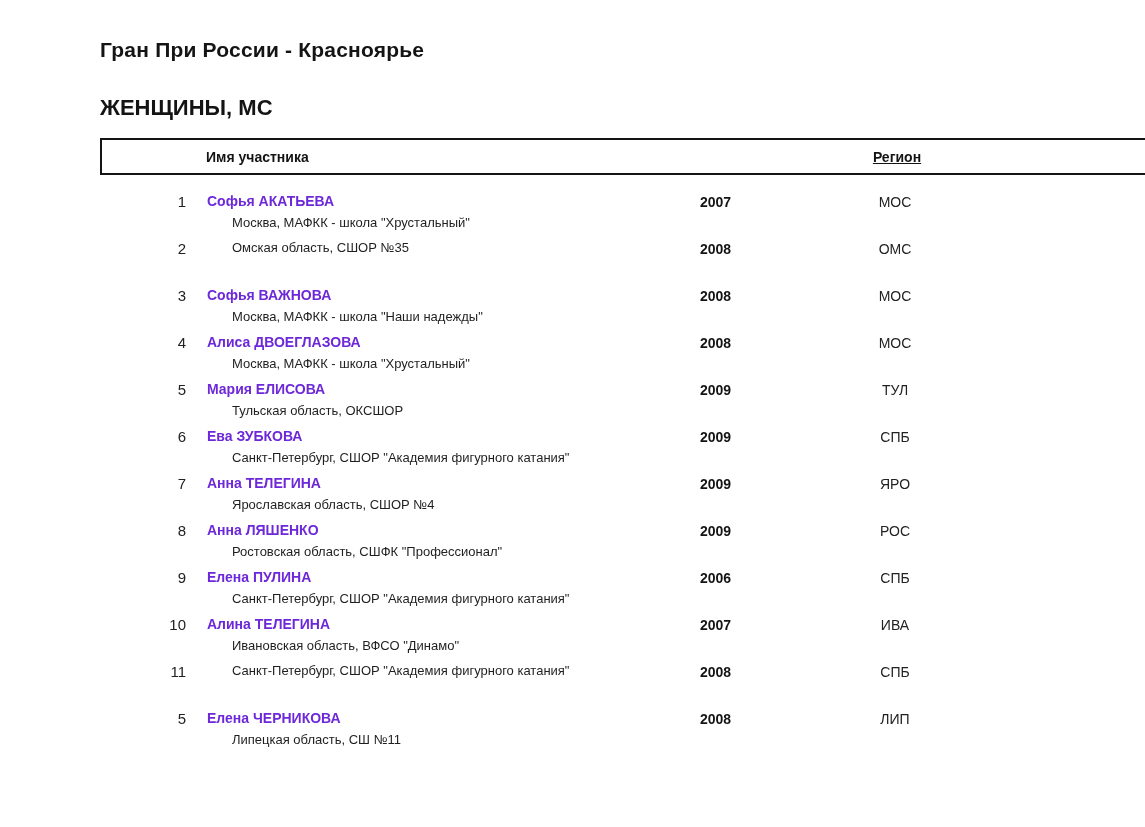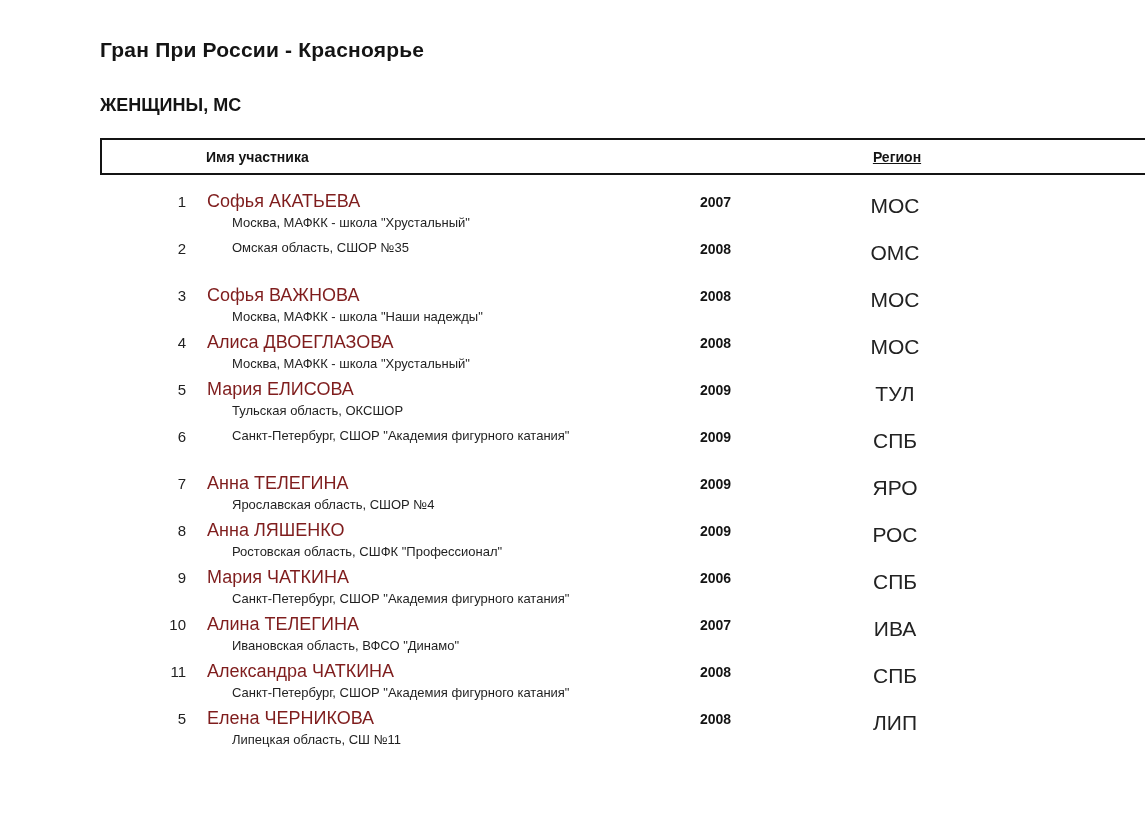--- a/index.html
+++ b/index.html
@@ -21,21 +21,21 @@
     top: 38px;
     font-size: 21px;
     font-weight: bold;
     color: #141414;
     letter-spacing: 0.2px;
   }
   .category-title {
     position: absolute;
     left: 100px;
     top: 95px;
-    font-size: 18px;
+    font-size: 22px;
     font-weight: bold;
     color: #141414;
   }
   .header-box {
     position: absolute;
     left: 100px;
     top: 138px;
     width: 1068px;
     height: 37px;
     border: 2px solid #141414;
@@ -81,24 +81,24 @@
     text-align: right;
     font-size: 15px;
     line-height: 17px;
     color: #222222;
   }
   .row .name-block {
     margin-left: 107px;
     margin-right: 370px;
   }
   .row .name {
-    font-size: 18px;
+    font-size: 14px;
     line-height: 17px;
-    font-weight: normal;
-    color: #7f1d1d;
+    font-weight: bold;
+    color: #6d28d9;
   }
   .row .club {
     font-size: 13px;
     line-height: 16px;
     margin-top: 5px;
     margin-left: 25px;
     color: #1f1f1f;
   }
   .row .year {
     position: absolute;
@@ -108,21 +108,21 @@
     font-size: 14px;
     font-weight: bold;
     color: #141414;
   }
   .row .region {
     position: absolute;
     left: 759px;
     top: 1px;
     width: 72px;
     text-align: center;
-    font-size: 21px;
+    font-size: 14px;
     color: #222222;
   }
 </style>
 </head>
 <body>
 
 <div class="page-title">Гран При России - Красноярье</div>
 
 <div class="category-title">ЖЕНЩИНЫ, МС</div>
 
@@ -177,20 +177,21 @@
       <div class="name">Мария ЕЛИСОВА</div>
       <div class="club">Тульская область, ОКСШОР</div>
     </div>
     <div class="year">2009</div>
     <div class="region">ТУЛ</div>
   </div>
 
   <div class="row">
     <div class="num">6</div>
     <div class="name-block">
+      <div class="name">Ева ЗУБКОВА</div>
       <div class="club">Санкт-Петербург, СШОР "Академия фигурного катания"</div>
     </div>
     <div class="year">2009</div>
     <div class="region">СПБ</div>
   </div>
 
   <div class="row">
     <div class="num">7</div>
     <div class="name-block">
       <div class="name">Анна ТЕЛЕГИНА</div>
@@ -206,41 +207,40 @@
       <div class="name">Анна ЛЯШЕНКО</div>
       <div class="club">Ростовская область, СШФК "Профессионал"</div>
     </div>
     <div class="year">2009</div>
     <div class="region">РОС</div>
   </div>
 
   <div class="row">
     <div class="num">9</div>
     <div class="name-block">
-      <div class="name">Мария ЧАТКИНА</div>
+      <div class="name">Елена ПУЛИНА</div>
       <div class="club">Санкт-Петербург, СШОР "Академия фигурного катания"</div>
     </div>
     <div class="year">2006</div>
     <div class="region">СПБ</div>
   </div>
 
   <div class="row">
     <div class="num">10</div>
     <div class="name-block">
       <div class="name">Алина ТЕЛЕГИНА</div>
       <div class="club">Ивановская область, ВФСО "Динамо"</div>
     </div>
     <div class="year">2007</div>
     <div class="region">ИВА</div>
   </div>
 
   <div class="row">
     <div class="num">11</div>
     <div class="name-block">
-      <div class="name">Александра ЧАТКИНА</div>
       <div class="club">Санкт-Петербург, СШОР "Академия фигурного катания"</div>
     </div>
     <div class="year">2008</div>
     <div class="region">СПБ</div>
   </div>
 
   <div class="row">
     <div class="num">5</div>
     <div class="name-block">
       <div class="name">Елена ЧЕРНИКОВА</div>

